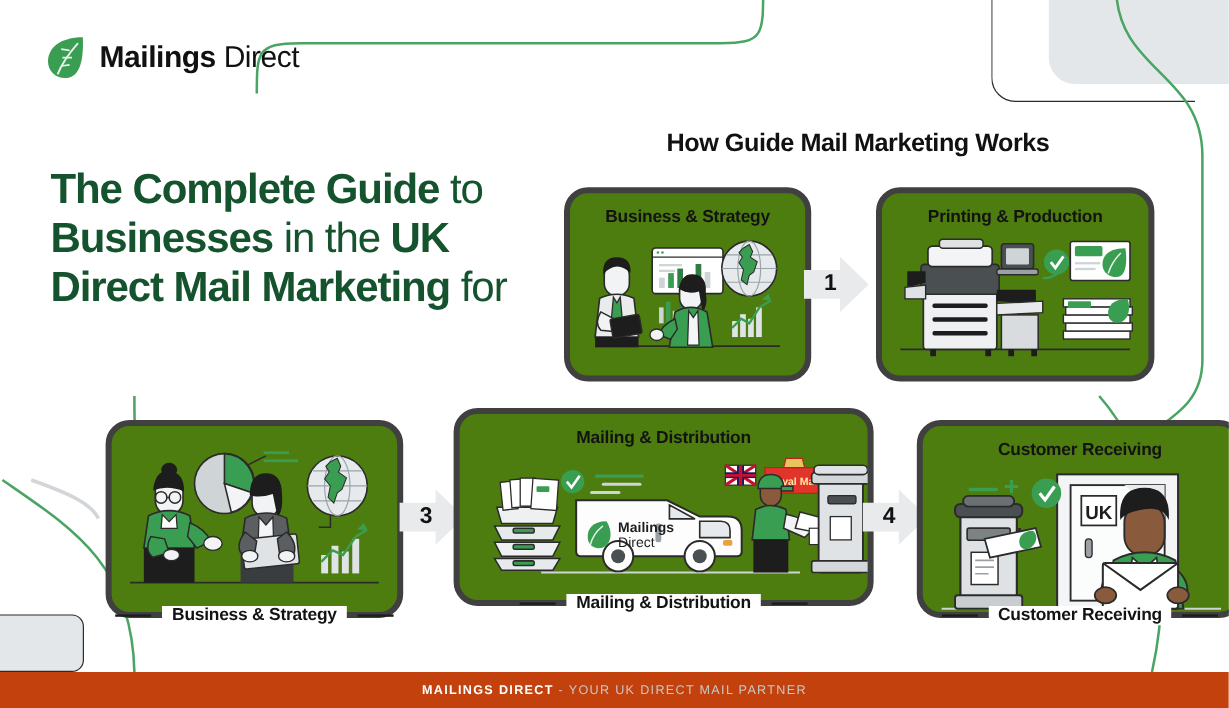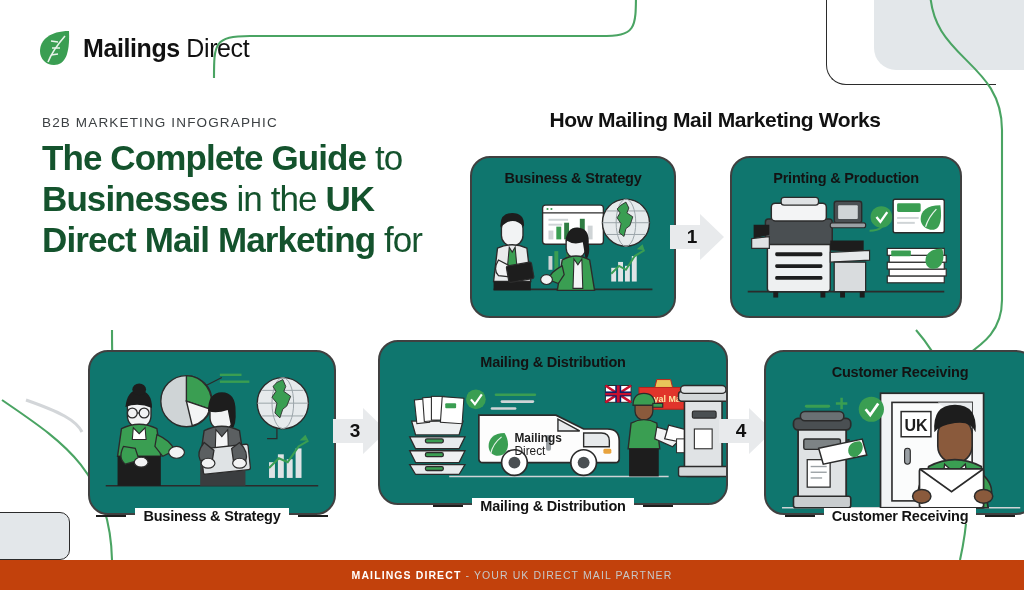--- a/index.html
+++ b/index.html
@@ -49,22 +49,22 @@
   #headline .l { font-weight: 400; }
 
   
   #section-title {
     position: absolute; left: 470px; top: 108px; width: 490px; text-align: center;
     font-size: 21px; font-weight: 700; color: #111; letter-spacing: -0.4px;
   }
 
   
   .card {
-    position: absolute; background: #0f766e;
-    border: 2px solid #404040; border-radius: 20px;
+    position: absolute; background: #4d7c0f;
+    border: 5px solid #404040; border-radius: 20px;
   }
   .card-title-in {
     position: absolute; top: 12px; left: 0; right: 0; text-align: center;
     font-size: 14.5px; font-weight: 700; color: #131313; letter-spacing: -0.2px;
   }
   .card-title-below {
     position: absolute; left: 0; right: 0; bottom: -11px;
     display: flex; align-items: center; justify-content: center; gap: 9px;
   }
   .card-title-below .txt {
@@ -125,29 +125,28 @@
     <svg class="mark" viewBox="0 0 34 40">
       <path d="M31 3 C12 3, 2 12, 2 23 C2 31, 8 37, 16 37 C27 37, 32 26, 31 3 Z" fill="#3a9e52"></path>
       <path d="M27 8 C20 16, 14 24, 10 34" stroke="#e8f3ea" stroke-width="1.6" fill="none"></path>
       <path d="M20 14 L13 13 M22 20 L14 20 M20 26 L13 27" stroke="#e8f3ea" stroke-width="1.4" fill="none"></path>
     </svg>
     <div class="wordmark">
       <b>Mailings</b><span> </span><span>Direct</span>
     </div>
   </div>
 
-  <div id="eyebrow">B2B MARKETING INFOGRAPHIC</div>
 
   <div id="headline">
     <div><span class="b">The Complete Guide</span> <span class="l">to</span></div>
     <div><span class="b">Businesses</span> <span class="l">in the</span> <span class="b">UK</span></div>
     <div><span class="b">Direct Mail Marketing</span> <span class="l">for</span></div>
   </div>
 
-  <div id="section-title">How Mailing Mail Marketing Works</div>
+  <div id="section-title">How Guide Mail Marketing Works</div>
 
   <div class="card" id="card-1">
     <div class="card-title-in">Business &amp; Strategy</div>
     <svg class="scene" viewBox="0 0 206 162">
       <line x1="22" y1="134" x2="184" y2="134" stroke="#2b2b2b" stroke-width="1.6"></line>
 
       <rect x="72" y="48" width="62" height="40" rx="3" fill="#fff" stroke="#2b2b2b" stroke-width="1.4"></rect>
       <line x1="72" y1="56" x2="134" y2="56" stroke="#2b2b2b" stroke-width="1.1"></line>
       <circle cx="77" cy="52" r="1.1" fill="#3a9e52"></circle>
         <circle cx="81" cy="52" r="1.1" fill="#3a9e52"></circle>

